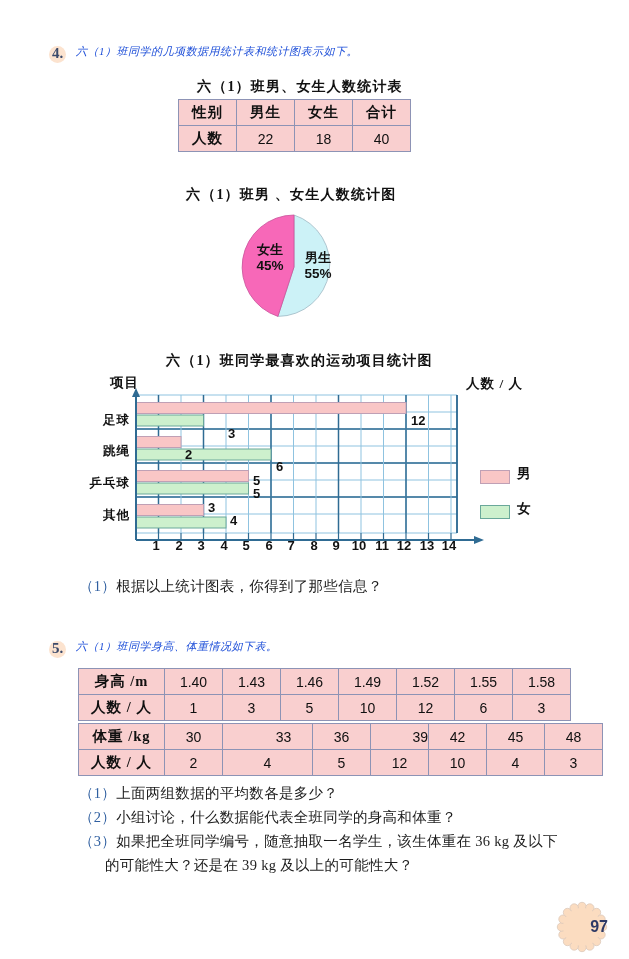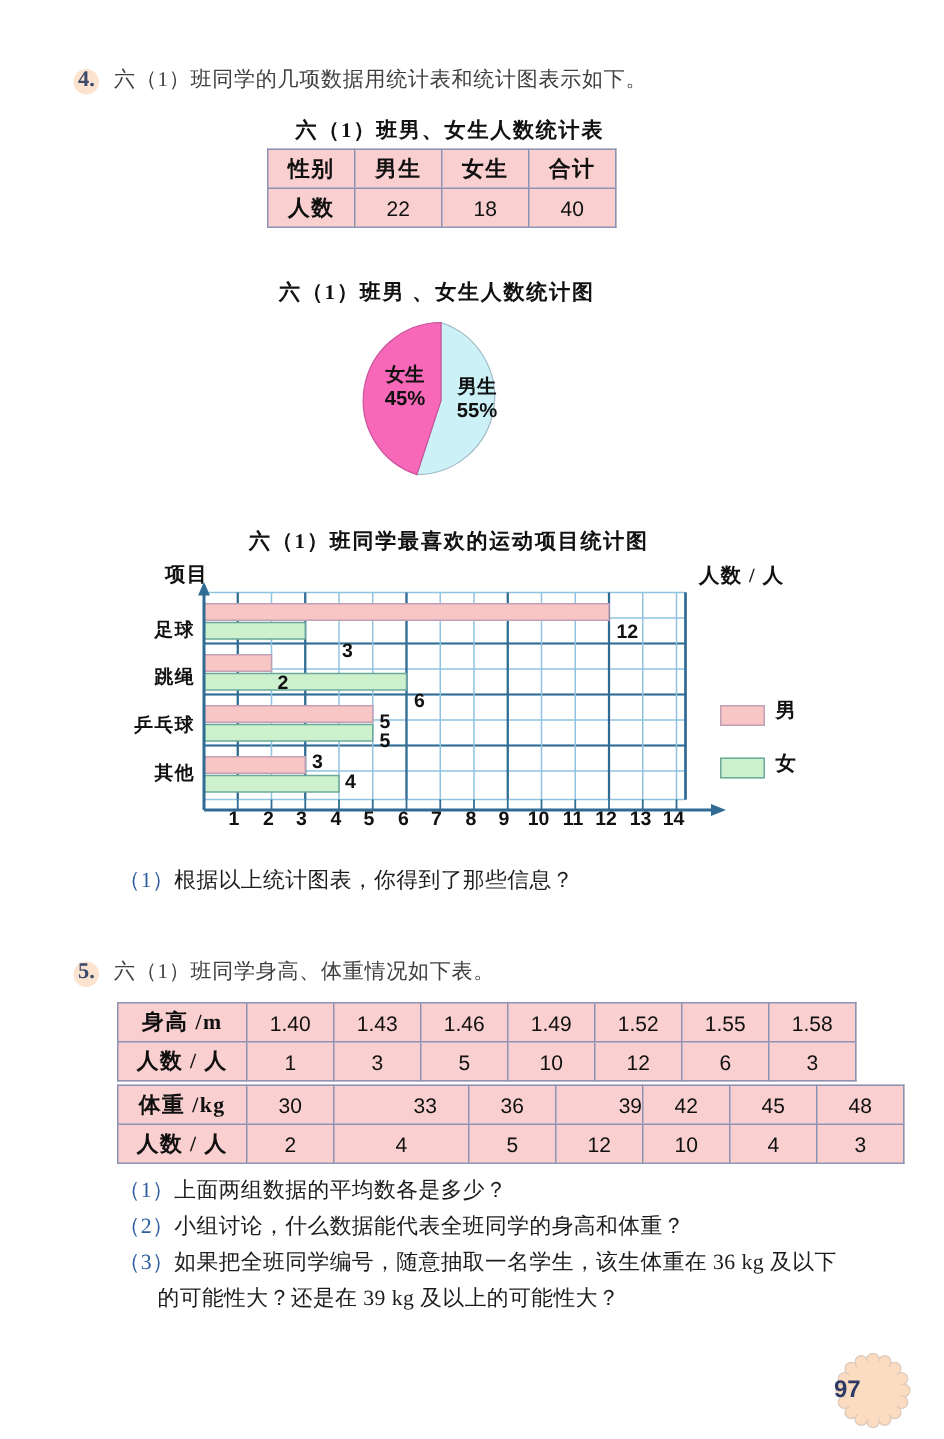--- a/index.html
+++ b/index.html
@@ -21,24 +21,25 @@
     font-size:15px;
     color:#3b4a6b;
   }
   .qnum-bg{
     position:absolute;
     width:17px;height:17px;border-radius:50%;
     background:#fce3cf;
   }
   .stem{
     position:absolute;
-    font-size:14px;
+    font-size:11px;
     letter-spacing:0.5px;
     white-space:nowrap;
-    color:#404040;
+    color:#1d4ed8;
+    font-style:italic;
   }
   .subq{
     position:absolute;
     font-size:14.5px;
     white-space:nowrap;
     color:#1c1c1c;
     letter-spacing:0.3px;
   }
   .subq .lbl{color:#2f5fa0;}
 
@@ -144,21 +145,21 @@
     font-size:13.5px;
     font-weight:bold;
     color:#111;
     white-space:nowrap;
   }
 
   
   .pagebadge{
     position:absolute;
     width:52px;height:52px;
-    display:flex;align-items:center;justify-content:flex-start;
+    display:flex;align-items:center;justify-content:flex-end;
     font-family:"Liberation Sans","DejaVu Sans",sans-serif;
     font-size:16px;font-weight:bold;
     color:#2e3a66;
   }
   .pagebadge svg{position:absolute;left:0;top:0;}
   .pagebadge span{position:relative;z-index:2;}
 </style>
 </head>
 <body>
 

